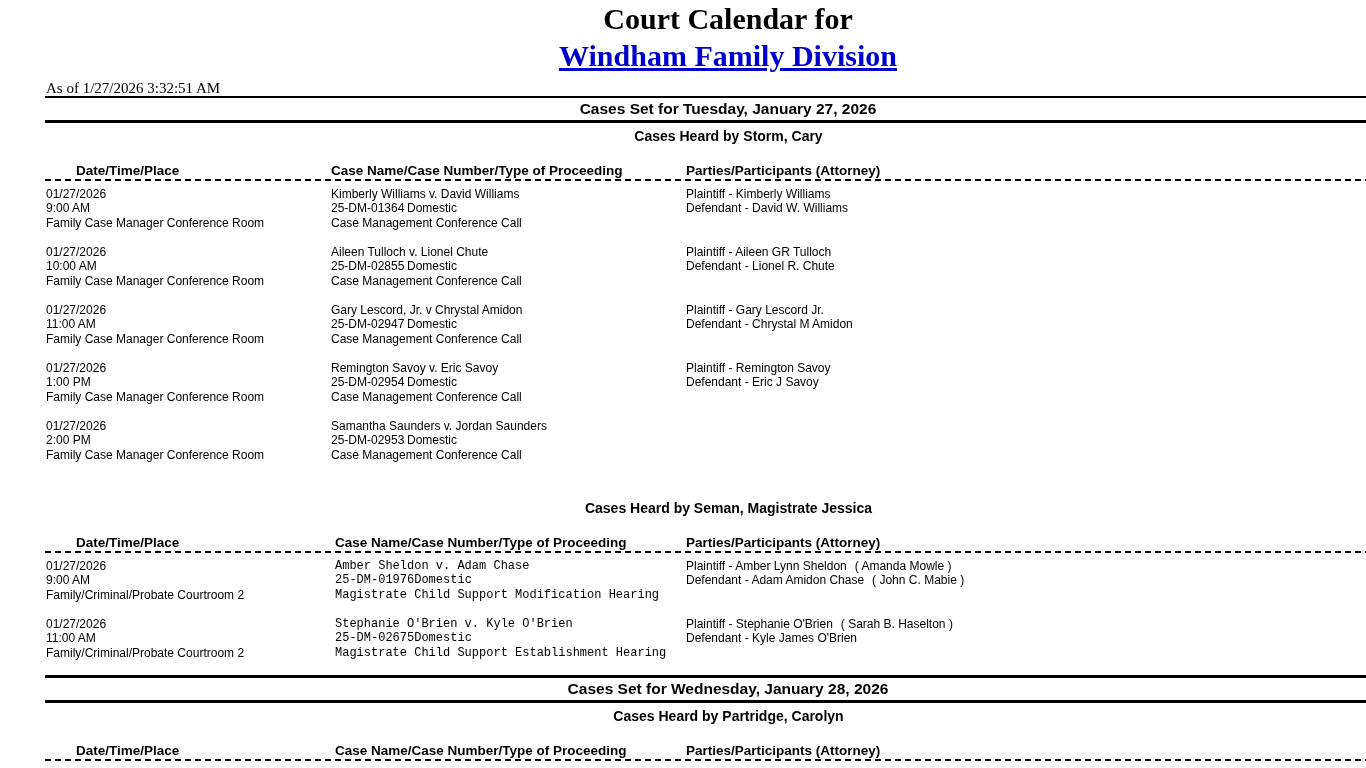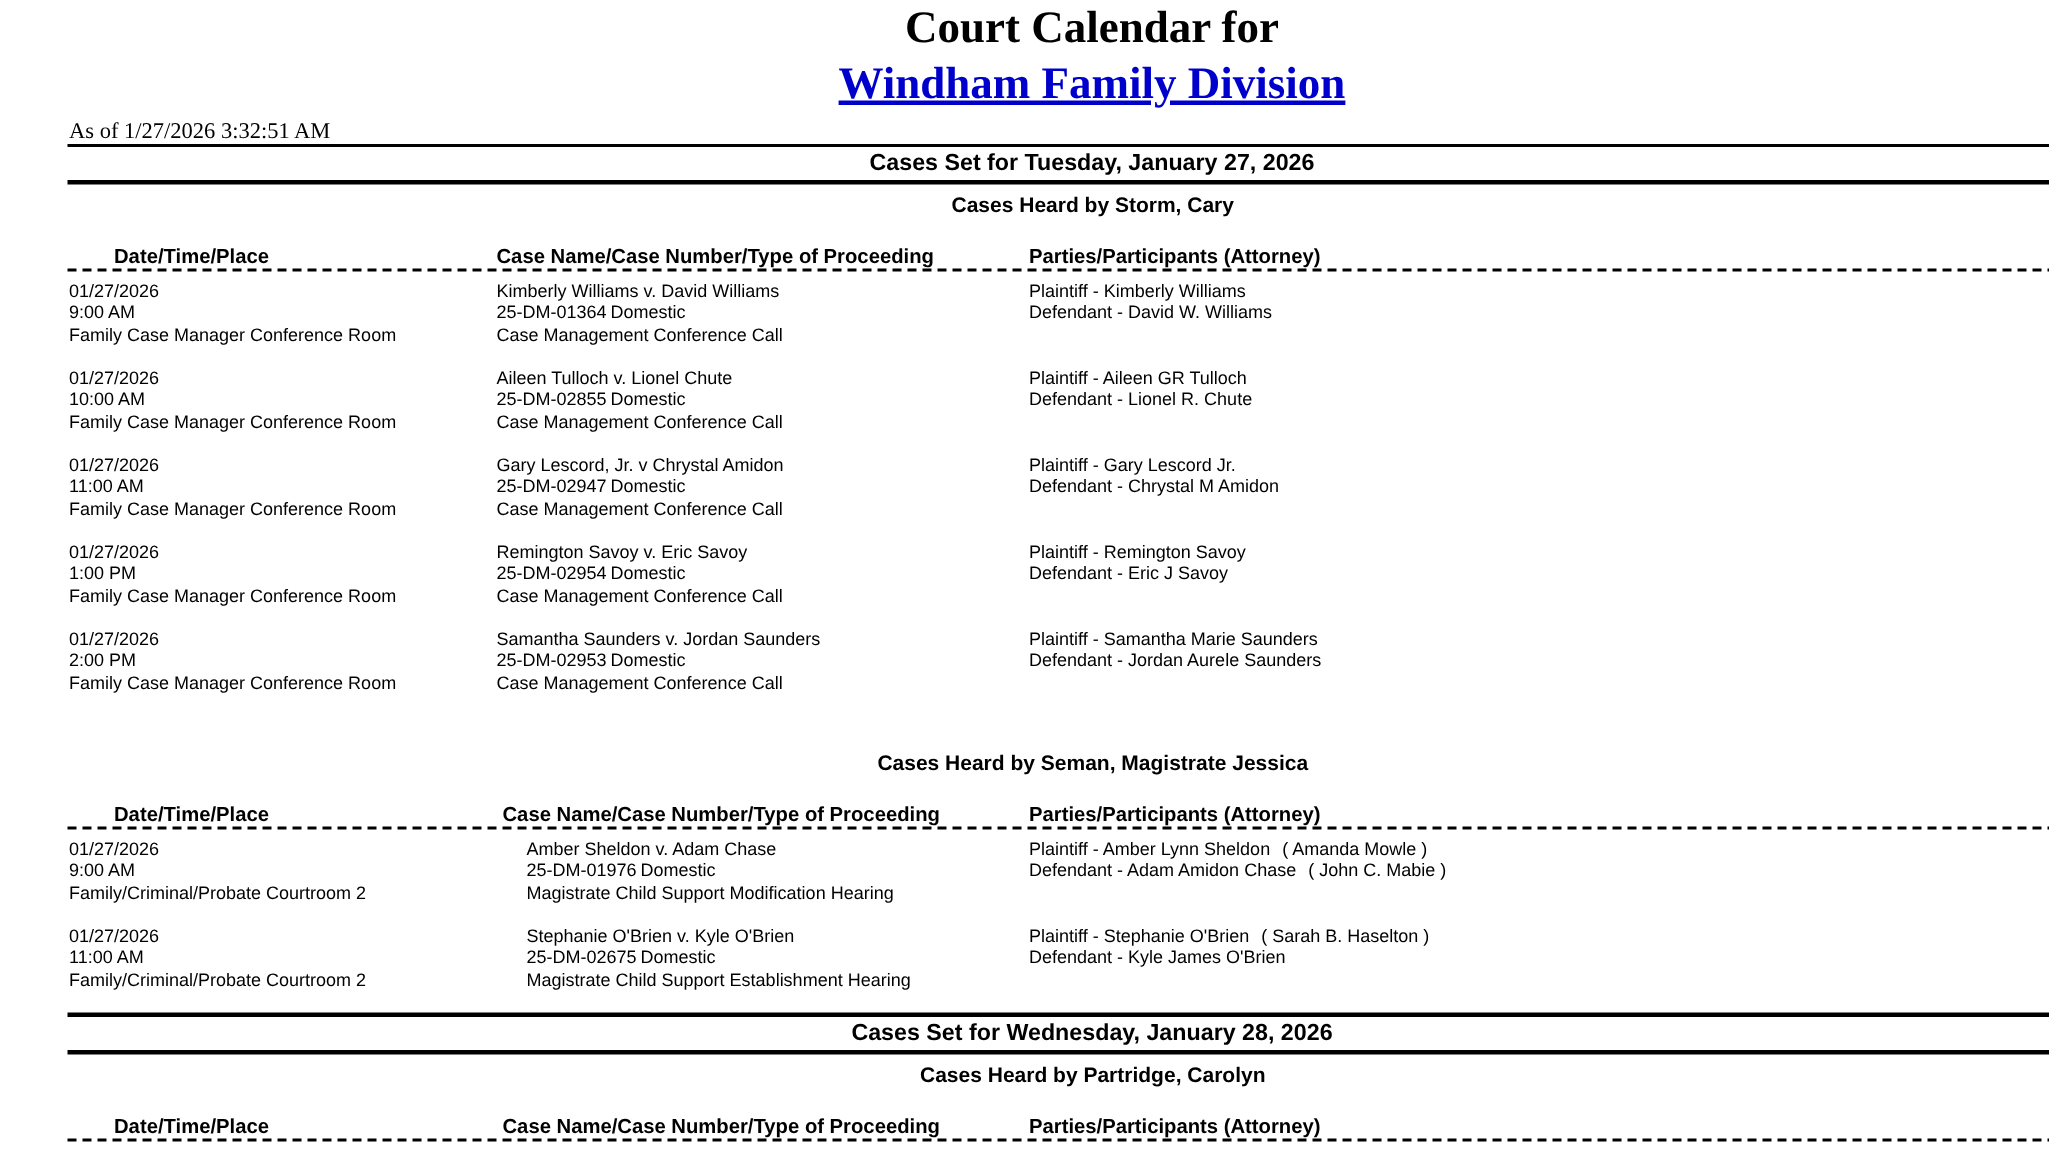--- a/index.html
+++ b/index.html
@@ -136,21 +136,21 @@
     font-size: 12px;
     line-height: 14.3px;
     white-space: nowrap;
     color: #000000;
   }
   .c1 { left: 1px; }
   .c2 { left: 286px; }
   .c3 { left: 641px; }
 
   .off2 .c1 { left: 1px; }
-  .off2 .c2 { left: 306px; }
+  .off2 .c2 { left: 290px; font-family: Liberation Mono, monospace; }
   .off2 .c3 { left: 641px; }
 
   .cell .ln { display: block; }
 
   .casenum {
     display: inline-block;
     min-width: 76px;
   }
 
   .party-name { display: inline; }
@@ -263,24 +263,20 @@
           <div class="cell c1">
             <span class="ln">01/27/2026</span>
             <span class="ln">2:00 PM</span>
             <span class="ln">Family Case Manager Conference Room</span>
           </div>
           <div class="cell c2">
             <span class="ln">Samantha Saunders v. Jordan Saunders</span>
             <span class="ln"><span class="casenum">25-DM-02953</span><span>Domestic</span></span>
             <span class="ln">Case Management Conference Call</span>
           </div>
-          <div class="cell c3">
-            <span class="ln"><span class="party-name">Plaintiff - Samantha Marie Saunders</span><span class="atty"></span></span>
-            <span class="ln"><span class="party-name">Defendant - Jordan Aurele Saunders</span><span class="atty"></span></span>
-          </div>
         </div>
 
       </div>
     </div>
 
     <div class="section-gap"></div>
 
     <div class="off off2">
       <div class="judge-heading">Cases Heard by Seman, Magistrate Jessica</div>
 

